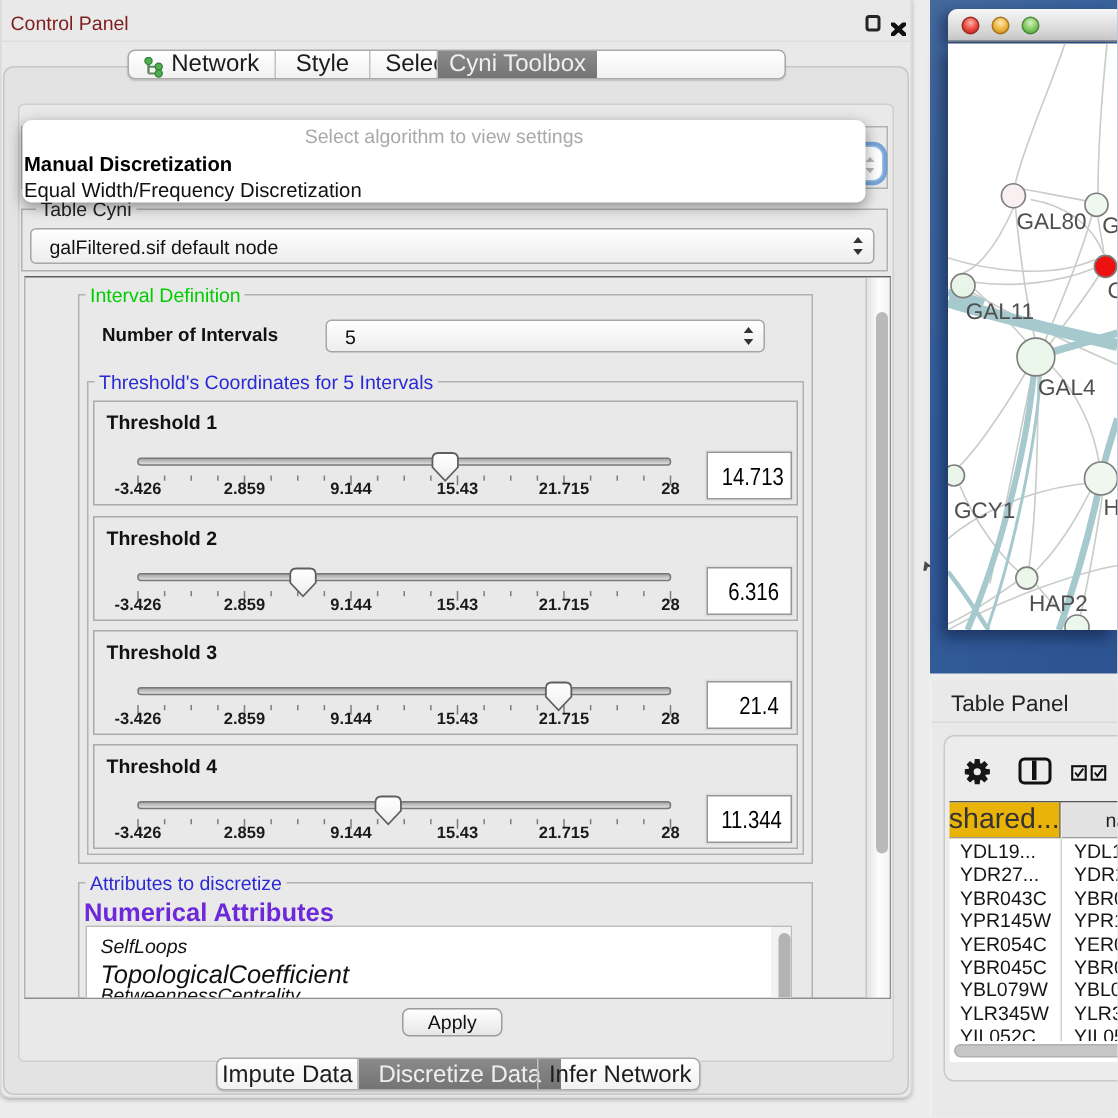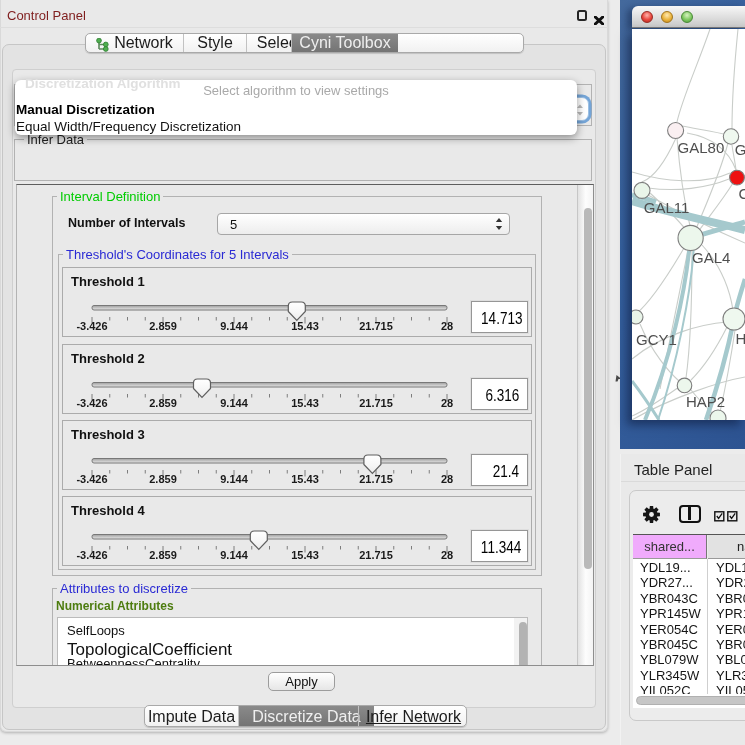--- a/index.html
+++ b/index.html
@@ -95,25 +95,33 @@
   <div class="abs" style="left:20px;top:97px;width:569px;height:24px;background:#fff;
     border:1px solid #9cc0e4;border-radius:7px;box-shadow:0 0 0 2.5px rgba(88,148,210,0.8);"></div>
   <div class="abs" style="left:576px;top:103px;width:8px;height:14px;">
     <svg width="8" height="14" viewBox="0 0 8 14">
       <path d="M1,5 L4,1.5 L7,5 Z" fill="#b8b8b8"></path>
       <path d="M1,9 L4,12.5 L7,9 Z" fill="#b8b8b8"></path>
     </svg>
   </div>
 
   <div class="grp" style="left:14px;top:139px;width:578px;height:42px;"></div>
-  <div class="grplabel" style="left:24px;top:132px;color:#222;">Infer Data</div>
+  <div class="grplabel" style="left:24px;top:132px;color:#222;">Table Cyni</div>
+  <div class="combo" style="left:20px;top:152px;width:563px;height:24px;">
+    <span style="margin-left:12px;">galFiltered.sif default node</span>
+    <span class="arrows">
+        <svg width="8" height="16" viewBox="0 0 8 16">
+      <path d="M0.8,6 L4,2 L7.2,6 Z" fill="#333"></path>
+      <path d="M0.8,10 L4,14 L7.2,10 Z" fill="#333"></path>
+    </svg>
+      </span>
+  </div>
 
   <div class="abs" style="left:15px;top:80px;width:562px;height:55px;background:#fff;
     border-radius:6px;box-shadow:0 3px 9px rgba(0,0,0,0.4);"></div>
-  <div class="abs" style="left:25px;top:76px;font-size:13.5px;font-weight:bold;color:#e0e0e0;">Discretization Algorithm</div>
   <div class="abs" style="left:15px;top:83px;width:562px;text-align:center;font-size:13px;color:#a9a9a9;">Select algorithm to view settings</div>
   <div class="abs" style="left:16px;top:102px;font-size:13.5px;font-weight:bold;color:#000;">Manual Discretization</div>
   <div class="abs" style="left:16px;top:119px;font-size:13.5px;color:#111;">Equal Width/Frequency Discretization</div>
 
   <div class="abs" style="left:16px;top:184px;width:578px;height:482px;border:1px solid #8e8e8e;border-top-color:#5e5e5e;border-left-color:#b3b3b3;
     background:#e9e9e9;overflow:hidden;">
 
     <div class="grp" style="left:35px;top:11px;width:490px;height:380px;"></div>
     <div class="grplabel" style="left:40px;top:4px;color:#00cc00;">Interval Definition</div>
 
@@ -267,22 +275,22 @@
             <text x="215" y="33.5" text-anchor="middle" font-size="11" font-weight="bold" fill="#1a1a1a" font-family="Liberation Sans, sans-serif">15.43</text>
             <text x="286" y="33.5" text-anchor="middle" font-size="11" font-weight="bold" fill="#1a1a1a" font-family="Liberation Sans, sans-serif">21.715</text>
             <text x="357" y="33.5" text-anchor="middle" font-size="11" font-weight="bold" fill="#1a1a1a" font-family="Liberation Sans, sans-serif">28</text>
             <path d="M160.3,15.5 L168.8,24.5 L177.3,15.5 L177.3,10 Q177.3,6 173.3,6 L164.3,6 Q160.3,6 160.3,10 Z" fill="url(#thg)" stroke="#5f5f5f" stroke-width="1.2"></path>
           </svg></div>
       <div class="valbox"><span>11.344</span></div>
     </div>
 
     <div class="grp" style="left:35px;top:403px;width:490px;height:80px;"></div>
     <div class="grplabel" style="left:40px;top:396px;color:#2a2ad4;">Attributes to discretize</div>
-    <div class="abs" style="left:39px;top:414px;font-size:12px;font-weight:bold;color:#4d7c0f;">Numerical Attributes</div>
-    <div class="abs" style="left:40px;top:432px;width:471px;height:60px;background:#fff;border:1px solid #bbb;">
+    <div class="abs" style="left:39px;top:414px;font-size:17px;font-weight:bold;color:#6d28d9;">Numerical Attributes</div>
+    <div class="abs" style="left:40px;top:432px;width:471px;height:60px;background:#fff;border:1px solid #bbb;font-style:italic;">
       <div style="position:absolute;left:9px;top:5px;font-size:13px;color:#111;">SelfLoops</div>
       <div style="position:absolute;left:9px;top:21.5px;font-size:17px;color:#111;">TopologicalCoefficient</div>
       <div style="position:absolute;left:9px;top:38px;font-size:13px;color:#111;">BetweennessCentrality</div>
       <div style="position:absolute;right:0;top:0;width:13px;height:58px;background:#f2f2f2;">
         <div style="position:absolute;right:0.5px;top:4px;width:8px;height:54px;background:#b3b3b3;border-radius:4px;"></div>
       </div>
     </div>
 
     <div class="abs" style="left:560px;top:0;width:18px;height:482px;background:linear-gradient(90deg,#e2e2e2,#fdfdfd 45%,#f1f1f1);border-left:1px solid #c6c6c6;">
       <div style="position:absolute;left:6px;top:23px;width:8px;height:361px;background:#b9b9b9;border-radius:4px;"></div>
@@ -301,21 +309,21 @@
       </svg>
       Network</div>
     <div class="seg" style="left:97px;width:63px;">Style</div>
     <div class="seg" style="left:160px;width:65px;">Select</div>
     <div class="seg segdark" style="left:205px;width:107px;">Cyni Toolbox</div>
   </div>
 
   <div class="abs" id="bottabs">
     <div class="seg" style="left:0;width:93px;border-left:none;">Impute Data</div>
     <div class="seg segdark" style="left:93px;width:136px;">Discretize Data</div>
-    <div class="seg" style="left:213px;width:110px;text-decoration:underline;">Infer Network</div>
+    <div class="seg" style="left:213px;width:110px;">Infer Network</div>
   </div>
 
   <div class="abs" id="applybtn">Apply</div>
 
   <div class="abs" style="left:615px;top:368px;">
     <svg width="7" height="8" viewBox="0 0 7 8">
       <path d="M0.5,7.5 L1.5,1 L6.5,5 L3.5,5 L2.5,7.5 Z" fill="#4a4a4a"></path>
     </svg>
   </div>
 
@@ -402,21 +410,21 @@
   <div class="abs" style="left:714px;top:508px;">
     <svg width="26" height="11" viewBox="0 0 26 11">
       <rect x="0.8" y="0.8" width="9" height="9" fill="none" stroke="#111" stroke-width="1.4"></rect>
       <path d="M2.8,5 L4.6,7.4 L8.2,2.4" fill="none" stroke="#111" stroke-width="1.3"></path>
       <rect x="13.8" y="0.8" width="9" height="9" fill="none" stroke="#111" stroke-width="1.4"></rect>
       <path d="M15.8,5 L17.6,7.4 L21.2,2.4" fill="none" stroke="#111" stroke-width="1.3"></path>
     </svg>
   </div>
 
   <div class="abs" style="left:633px;top:534px;width:112px;height:25px;border-top:1px solid #555;">
-    <div style="position:absolute;left:0;top:0;width:74px;height:24px;background:#f0abfc;border-right:1px solid #777;border-bottom:1px solid #9a9a9a;font-size:13px;color:#333;display:flex;align-items:center;justify-content:center;">shared...</div>
+    <div style="position:absolute;left:0;top:0;width:74px;height:24px;background:#eab308;border-right:1px solid #777;border-bottom:1px solid #9a9a9a;font-size:19px;color:#333;display:flex;align-items:center;justify-content:center;">shared...</div>
     <div style="position:absolute;left:75px;top:0;width:37px;height:24px;background:#e2e2e2;border-bottom:1px solid #9a9a9a;font-size:13px;color:#222;display:flex;align-items:center;">
         <span style="margin-left:29px;">na</span>
       </div>
   </div>
 
   <div class="abs" style="left:633px;top:559px;width:112px;height:135px;background:#fff;overflow:hidden;">
     <div style="position:absolute;left:74px;top:0;width:1px;height:135px;background:#cfcfcf;"></div>
     <div class="trow" style="top:0px;">
         <span class="c1">YDL19...</span>
         <span class="c2">YDL19...</span>

